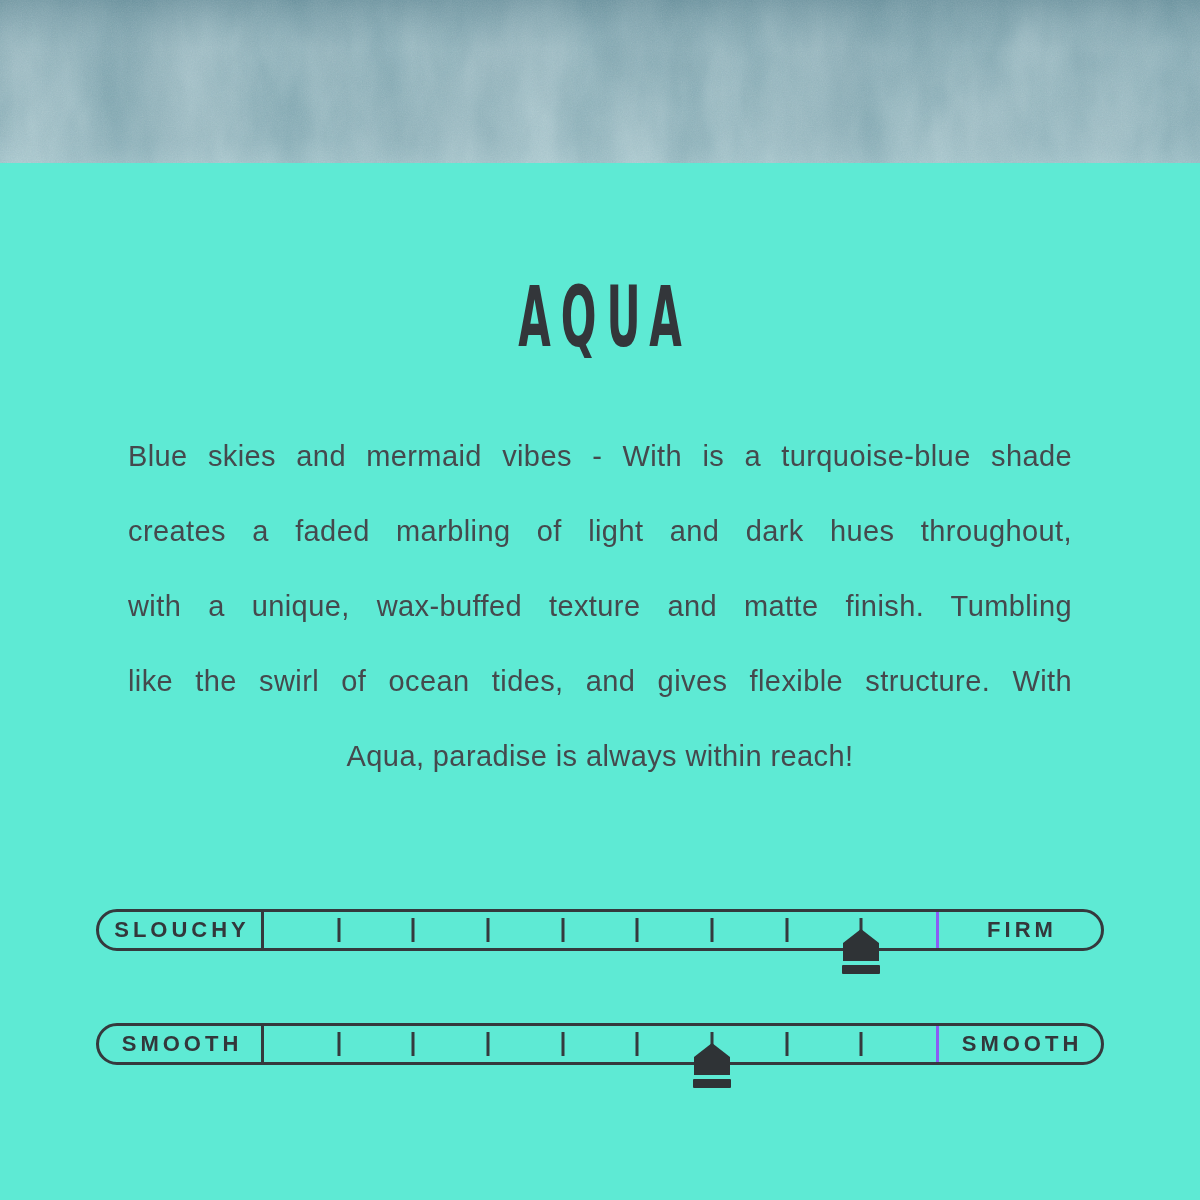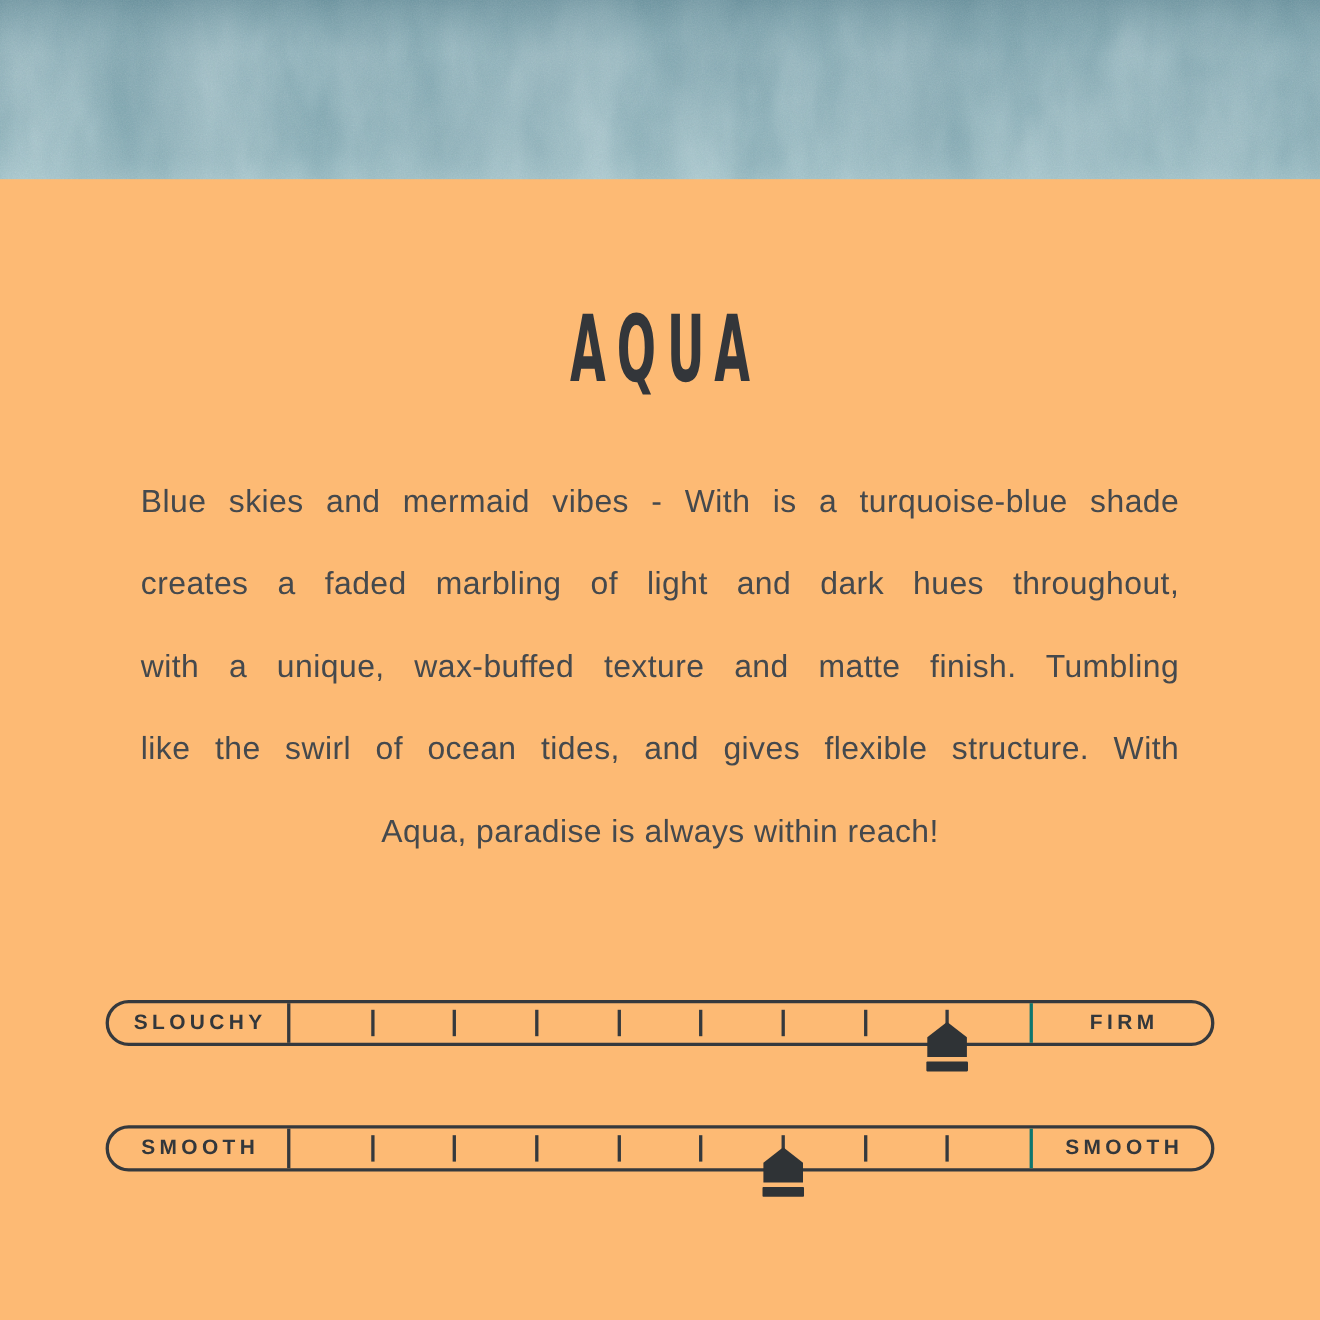--- a/index.html
+++ b/index.html
@@ -3,21 +3,21 @@
 <meta charset="utf-8">
 <style>
   html, body {
     margin: 0;
     padding: 0;
   }
   .page {
     position: relative;
     width: 1200px;
     height: 1200px;
-    background: #fdba74;
+    background: #5eead4;
     overflow: hidden;
     font-family: "Liberation Sans", sans-serif;
   }
 
   
   .banner {
     position: absolute;
     top: 0; left: 0;
     width: 1200px;
     height: 163px;
@@ -81,25 +81,25 @@
   .scale-2 { top: 1023px; }
 
   .cap {
     width: 162px;
     flex: 0 0 162px;
     display: flex;
     align-items: center;
     justify-content: center;
   }
   .cap.left  { border-right: 3px solid #35393d; }
-  .cap.right { border-left: 3px solid #0f766e; }
+  .cap.right { border-left: 3px solid #8b5cf6; }
 
   .cap span {
     font-weight: 700;
-    font-size: 19px;
+    font-size: 22px;
     letter-spacing: 4px;
     text-indent: 4px;
     color: #33373b;
     white-space: nowrap;
   }
 
   .track {
     position: relative;
     flex: 1 1 auto;
   }

